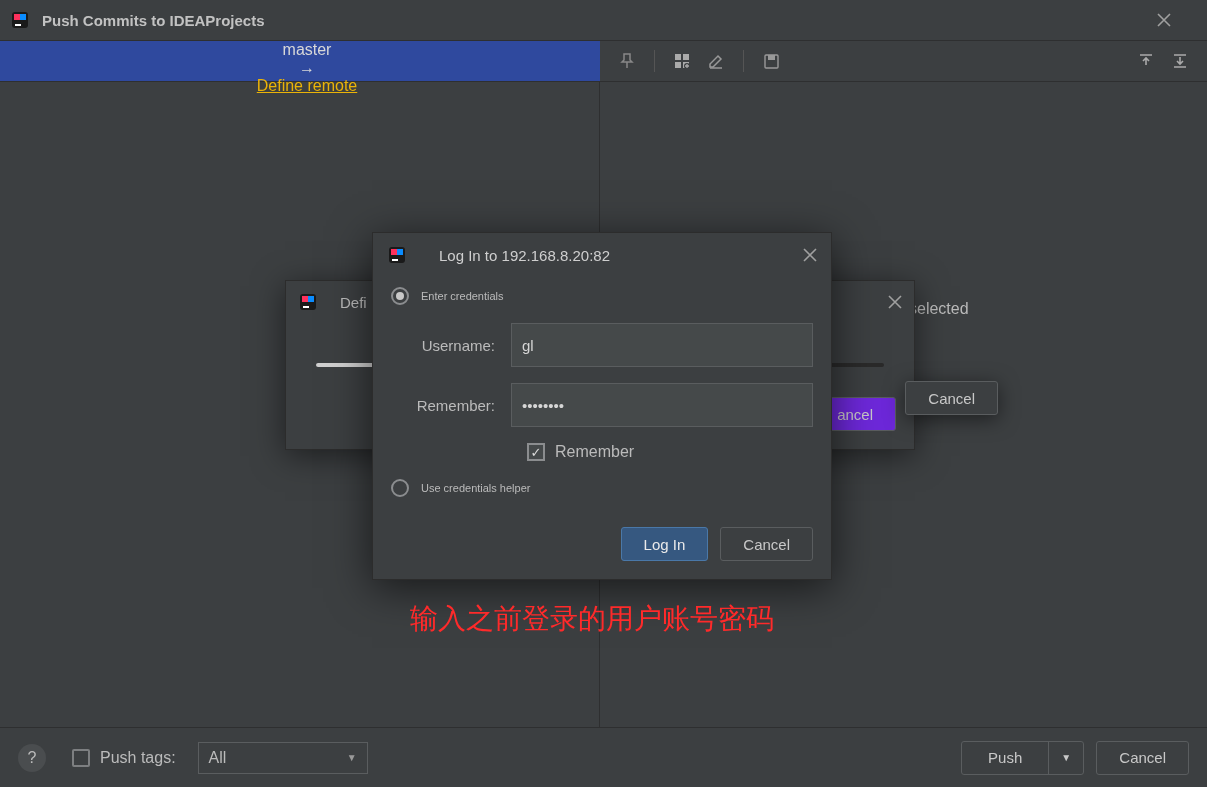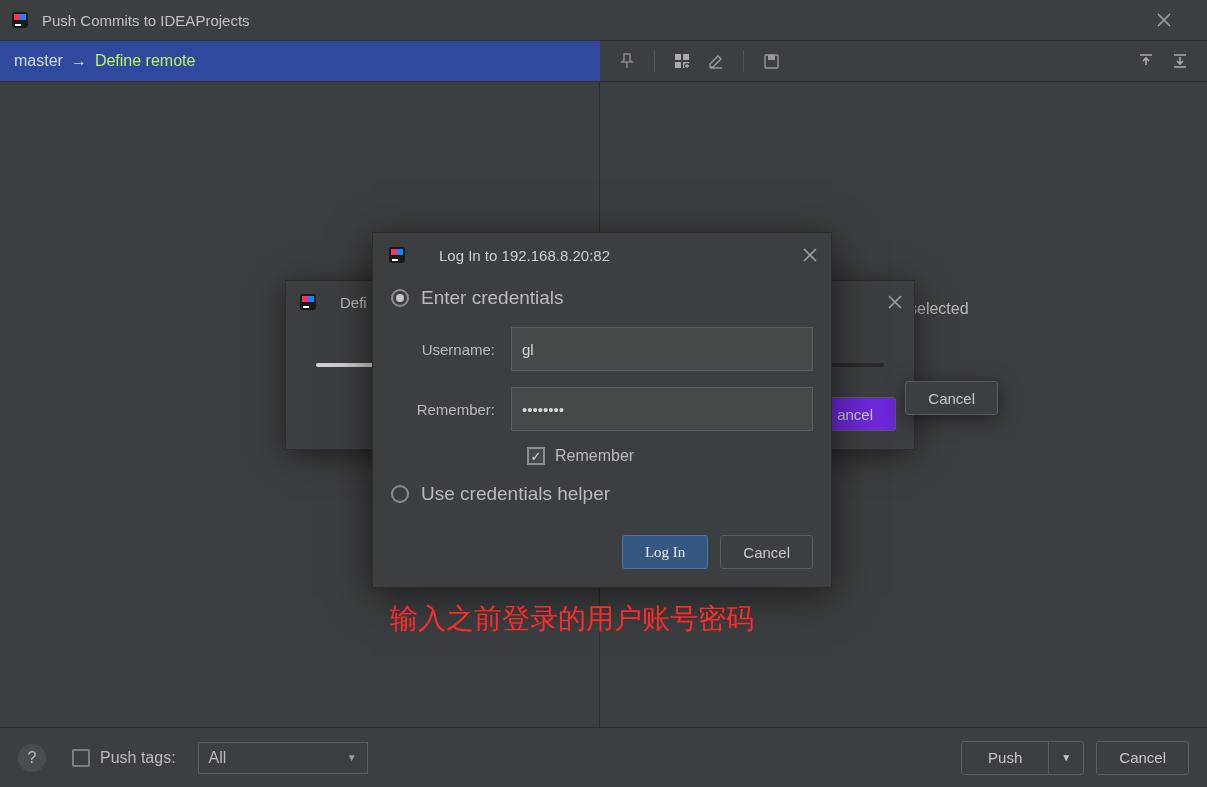--- a/index.html
+++ b/index.html
@@ -1,29 +1,29 @@
 <!DOCTYPE html>
 <html><head>
 <meta charset="utf-8">
 <style>
 * { box-sizing: border-box; margin: 0; padding: 0; font-family: "Segoe UI", Arial, sans-serif; }
 html, body { width: 1207px; height: 787px; background: #3c3f41; color: #bbbbbb; overflow: hidden; }
 
 
-.main-titlebar { height: 40px; display: flex; align-items: center; padding: 0 10px; background: #3c3f41; }
+.main-titlebar { height: 40px; display: flex; align-items: center; padding: 0 10px; background: #3c3f41; font-weight: bold; }
 .ij-logo { width: 20px; height: 20px; margin-right: 12px; display:flex; align-items:center; justify-content:center;}
 .ij-logo svg { width:20px; height:20px; }
 .main-title { font-size: 15px; color: #c2c2c2; flex:1; }
 .main-close { width: 40px; text-align:center; color:#a0a0a0; cursor:pointer; font-size:16px;}
 
 
 .toolbar-row { height: 42px; display:flex; align-items:stretch; border-top:1px solid #2e2f30; border-bottom:1px solid #2e2f30;}
-.toolbar-left { width: 600px; background:#2f499e; display:flex; align-items:center; padding-left:14px; font-size:16px; color:#d8d8d8;}
+.toolbar-left { width: 600px; background:#2f499e; display:flex; align-items:center; padding-left:14px; font-size:16px; color:#d8d8d8;flex-direction:column;}
 .toolbar-left .arrow { margin:0 8px; color:#d8d8d8;}
-.define-link { color:#bef264; cursor:pointer;}
+.define-link { color:#eab308; text-decoration: underline; cursor:pointer;}
 .toolbar-right { flex:1; display:flex; align-items:center; padding:0 10px;}
 .tool-icon { width:30px; height:30px; display:flex; align-items:center; justify-content:center; color:#9aa0a6; margin:0 2px;}
 .tool-sep { width:1px; height:22px; background:#555; margin:0 10px;}
 .toolbar-spacer { flex:1; }
 
 
 .body-split { display:flex; height: calc(100% - 40px - 42px - 60px); }
 .left-pane { width:600px; border-right:1px solid #2e2f30; position:relative;}
 .right-pane { flex:1; position:relative; }
 .selected-label { position:absolute; top:218px; left:309px; font-size:16px; color:#bababa;}
@@ -51,34 +51,34 @@
 .progress-fill { position:absolute; left:0; top:0; bottom:0; width:75%; background:#d0d0d0; border-radius:2px;}
 .define-buttons { display:flex; justify-content:flex-end; padding:10px 18px 18px;}
 .define-buttons .btn { background:#6d28d9;}
 .define-cancel-float { position:absolute; top:100px; right:-84px;}
 #define-cancel-float-btn { box-shadow:0 4px 20px rgba(0,0,0,.5); }
 
 
 .login-dialog { position:absolute; top:232px; left:372px; width:460px; background:#3c3f41; box-shadow:0 8px 40px rgba(0,0,0,.6); border:1px solid #2c2c2c; z-index:10;}
 .login-title { height:44px; display:flex; align-items:center; padding:0 14px; font-size:15px; color:#cfcfcf;}
 .login-close { margin-left:auto; color:#a0a0a0; cursor:pointer; font-size:16px;}
-.radio-row { display:flex; align-items:center; padding:10px 18px; font-size:19px;}
+.radio-row { display:flex; align-items:center; padding:10px 18px; font-size:11px;}
 .radio { width:18px; height:18px; border-radius:50%; border:2px solid #8b8d8f; margin-right:12px; display:flex; align-items:center; justify-content:center;}
 .radio.selected::after { content:""; width:8px; height:8px; border-radius:50%; background:#c8c8c8;}
 .form-row { display:flex; align-items:center; padding:8px 18px;}
 .form-label { width:120px; text-align:right; padding-right:16px; font-size:15px;}
 .text-input { flex:1; height:44px; background:#45494a; border:1px solid #5a5d5f; color:#d6d6d6; padding:0 10px; font-size:15px;}
 .check-row { display:flex; align-items:center; padding:8px 18px 8px 154px;}
 .check { width:18px; height:18px; border:2px solid #8b8d8f; background:#45494a; margin-right:10px; display:flex; align-items:center; justify-content:center; color:#dcdcdc; font-size:13px;}
 .login-buttons { display:flex; justify-content:flex-end; padding:20px 18px 18px;}
-.btn.primary { background:#365880; border-color:#4a78a8; color:#eaeaea;font-family:Liberation Serif, serif;}
+.btn.primary { background:#365880; border-color:#4a78a8; color:#eaeaea;}
 .login-buttons .btn { margin-left:12px;}
 
 
-.annotation { position:absolute; top:600px; left:390px; color:#ff2a2a; font-size:28px; font-weight:500; z-index:20;}
+.annotation { position:absolute; top:600px; left:410px; color:#ff2a2a; font-size:28px; font-weight:500; z-index:20;}
 
 svg { display:block; }
 </style>
 </head>
 <body>
 
 <div class="main-titlebar">
   <span class="ij-logo">
     <svg viewBox="0 0 20 20">
         <rect x="2" y="2" width="16" height="16" rx="3" fill="#1a1a1a"></rect>

